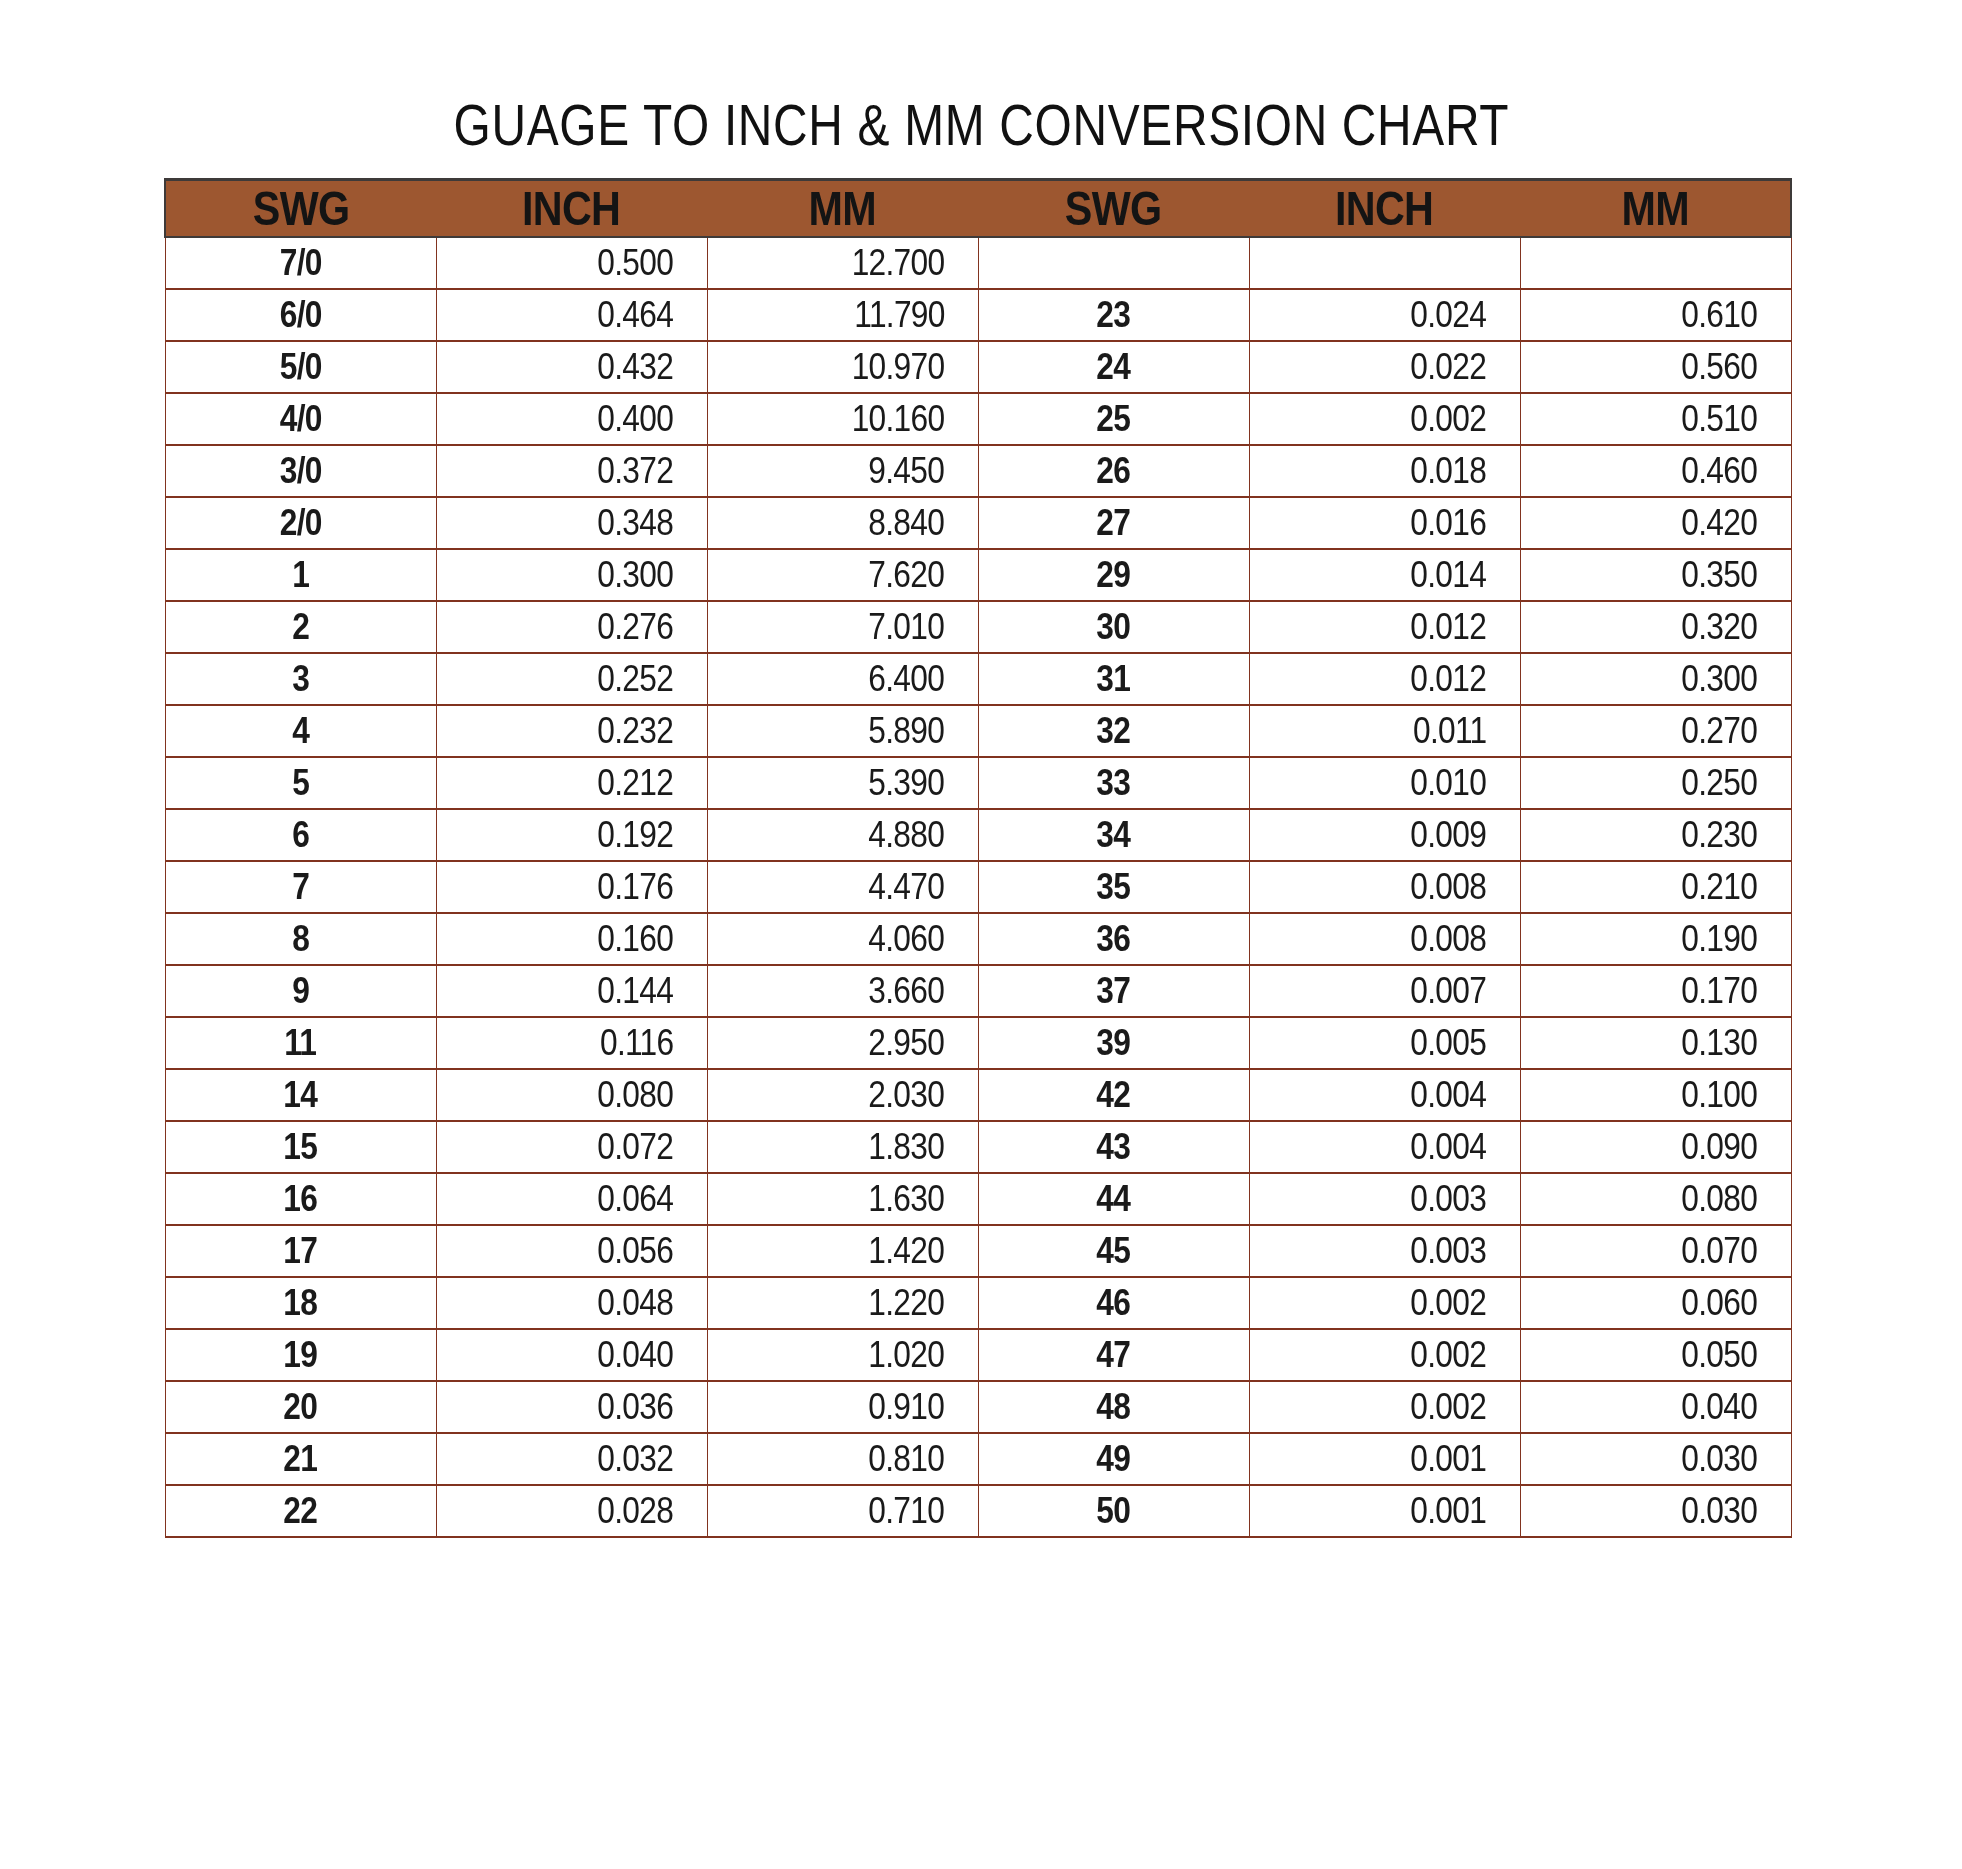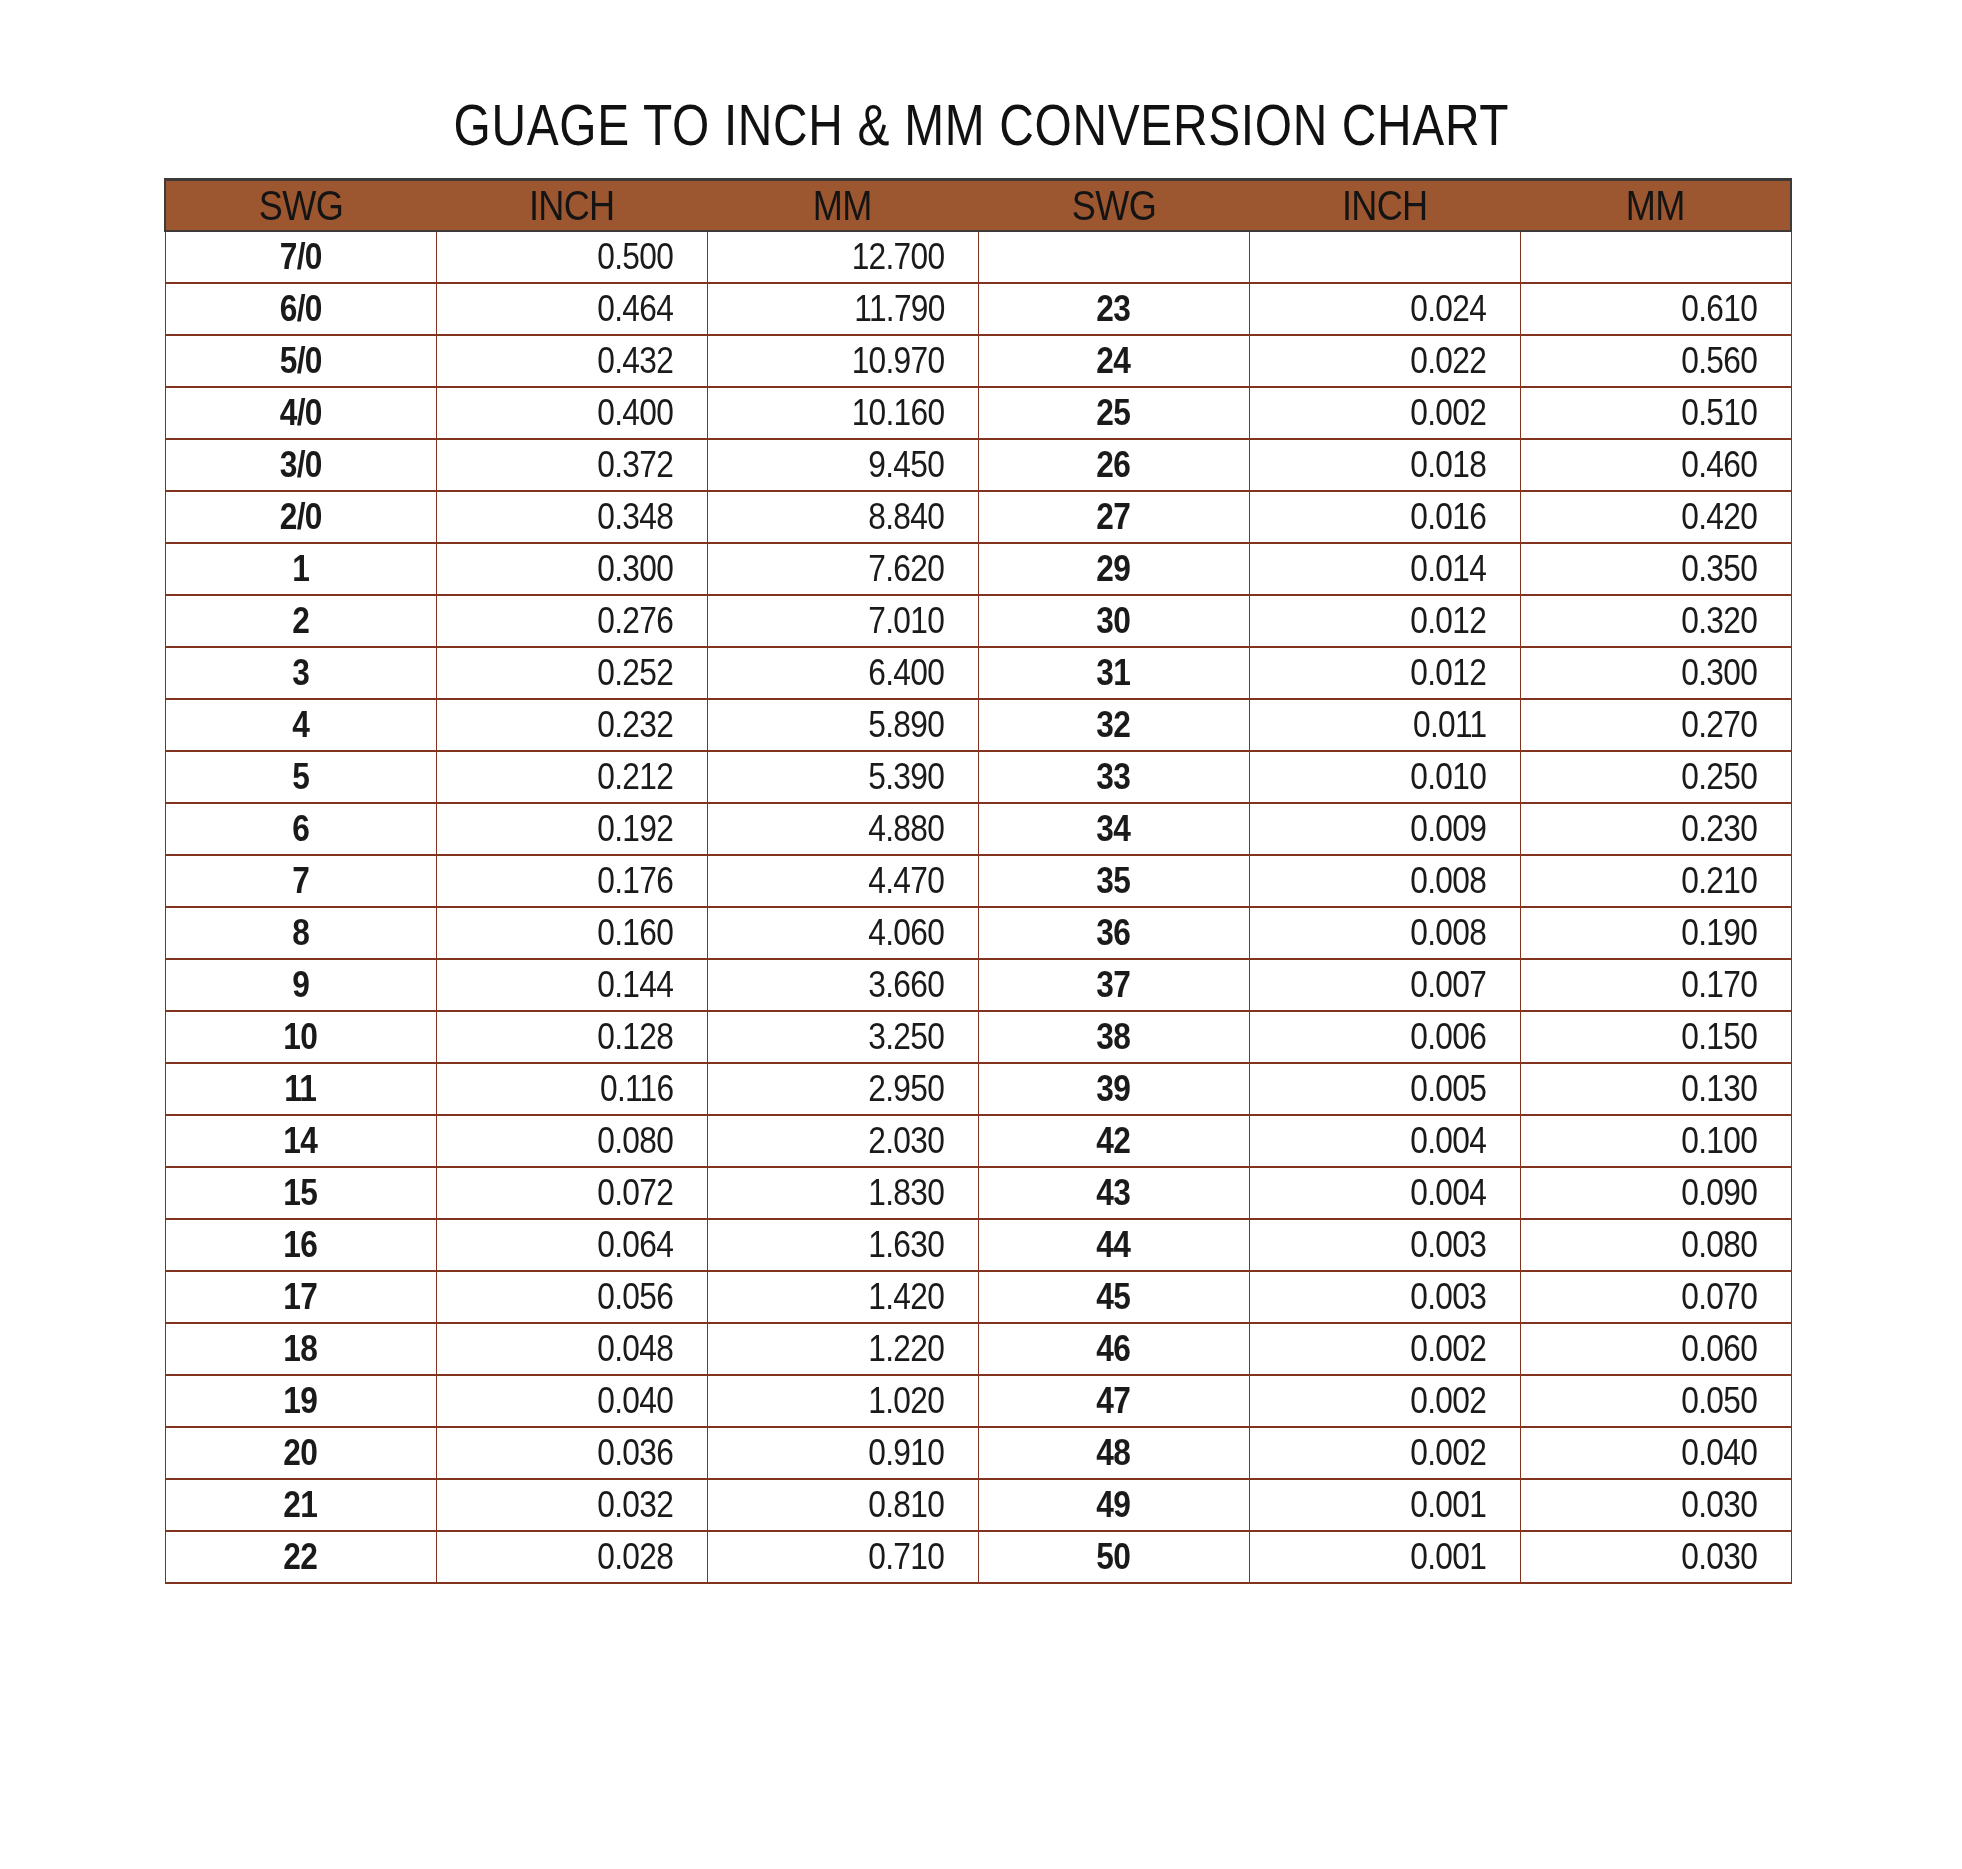--- a/index.html
+++ b/index.html
@@ -44,22 +44,22 @@
     width: 1625px;
     border-collapse: collapse;
     table-layout: fixed;
   }
   table.chart col { width: 271px; }
   thead th {
     height: 49px;
     background: #9D5730;
     border-top: 3.2px solid #3E3A39;
     border-bottom: 2.4px solid #3E3A39;
-    font-size: 42px;
-    font-weight: 400;
+    font-size: 48px;
+    font-weight: 700;
     color: #141414;
     text-align: center;
     padding: 0;
   }
   thead th:first-child { border-left: 2.4px solid #3E3A39; }
   thead th:last-child  { border-right: 2.4px solid #3E3A39; }
   tbody td {
     height: 50px;
     border: 1.6px solid #81331F;
     border-bottom-width: 2.4px;
@@ -230,28 +230,20 @@
         </tr>
         <tr>
           <td class="swg"><span class="cx">9</span></td>
           <td class="val"><span class="cx">0.144</span></td>
           <td class="val"><span class="cx">3.660</span></td>
           <td class="swg"><span class="cx">37</span></td>
           <td class="val"><span class="cx">0.007</span></td>
           <td class="val"><span class="cx">0.170</span></td>
         </tr>
         <tr>
-          <td class="swg"><span class="cx">10</span></td>
-          <td class="val"><span class="cx">0.128</span></td>
-          <td class="val"><span class="cx">3.250</span></td>
-          <td class="swg"><span class="cx">38</span></td>
-          <td class="val"><span class="cx">0.006</span></td>
-          <td class="val"><span class="cx">0.150</span></td>
-        </tr>
-        <tr>
           <td class="swg"><span class="cx">11</span></td>
           <td class="val"><span class="cx">0.116</span></td>
           <td class="val"><span class="cx">2.950</span></td>
           <td class="swg"><span class="cx">39</span></td>
           <td class="val"><span class="cx">0.005</span></td>
           <td class="val"><span class="cx">0.130</span></td>
         </tr>
         <tr>
           <td class="swg"><span class="cx">14</span></td>
           <td class="val"><span class="cx">0.080</span></td>

